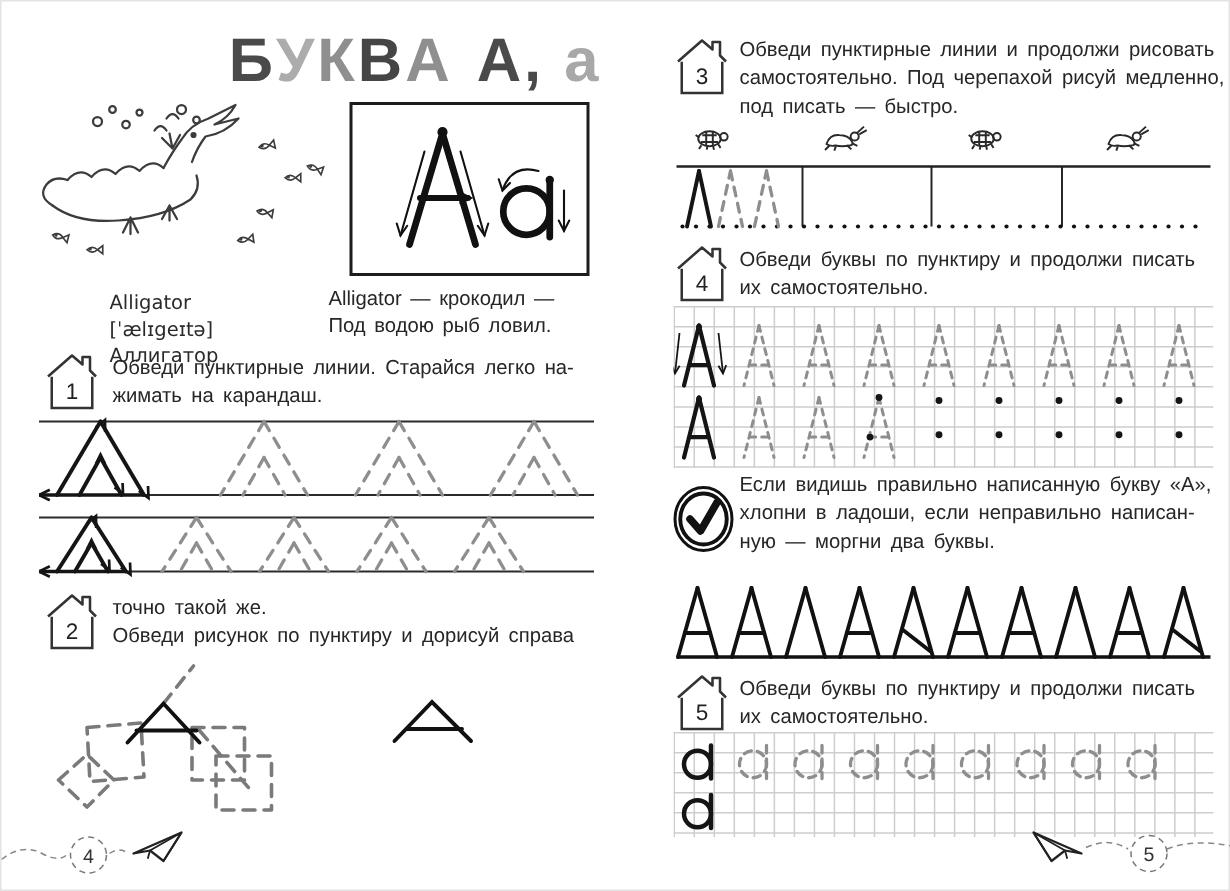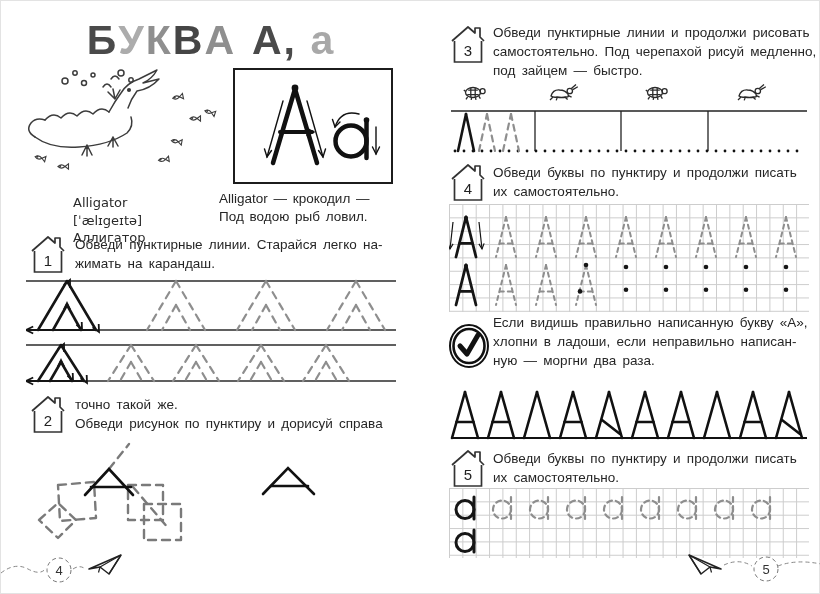--- a/index.html
+++ b/index.html
@@ -2,21 +2,21 @@
 <html><head>
 <meta charset="utf-8">
 <style>
   html,body{margin:0;padding:0;}
   body{width:820px;height:594px;background:#ffffff;font-family:"Liberation Sans",sans-serif;color:#222;overflow:hidden;}
   #sheet{position:absolute;left:0;top:0;width:818px;height:592px;border:1px solid #e3e3e3;background:#fff;}
   .abs{position:absolute;}
   .task-text{font-size:13.5px;line-height:19px;color:#262626;word-spacing:2.5px;white-space:nowrap;}
   .vocab{font-size:13px;line-height:17.5px;color:#2a2a2a;font-family:"DejaVu Sans","Liberation Sans",sans-serif;}
   .rhyme{font-size:13.5px;line-height:18px;color:#262626;word-spacing:2px;margin-left:30px;}
-  #title{left:20px;top:16px;width:380px;text-align:center;font-weight:800;font-size:41px;letter-spacing:2px;white-space:nowrap;}
+  #title{left:20px;top:16px;width:380px;text-align:right;font-weight:800;font-size:41px;letter-spacing:2px;white-space:nowrap;}
   #title .tl{display:inline-block;}
   #title .gap{display:inline-block;width:16px;}
   .letterbox{left:232px;top:67px;width:156px;height:112px;border:2px solid #1c1c1c;background:#fff;}
   svg{display:block;}
   text{font-family:"Liberation Sans",sans-serif;}
 </style>
 </head>
 <body>
 
 <div id="sheet">
@@ -222,21 +222,21 @@
   </svg>
 
   <svg class="abs house" style="left:446px;top:22px" width="42" height="42" viewBox="0 0 42 42">
     <path d="M7.5 18 L7.5 39 L34.5 39 L34.5 18" fill="#fff" stroke="#333" stroke-width="1.7"></path>
     <path d="M5 18 L21 4 L28 10 L28 5 L33 5 L33 14 L37 18" fill="#fff" stroke="#333" stroke-width="1.7" stroke-linejoin="round"></path>
     <text x="21" y="33" text-anchor="middle" font-size="15" fill="#222">3</text>
   </svg>
   <div class="abs task-text" style="left:492px;top:22px;width:322px">
     <div>Обведи пунктирные линии и продолжи рисовать</div>
     <div>самостоятельно. Под черепахой рисуй медленно,</div>
-    <div>под зайцем — быстро.</div>
+    <div>под писать — быстро.</div>
   </div>
 
   <svg id="ex3-svg" class="abs" style="left:448px;top:80px" width="360" height="76" viewBox="0 0 360 76">
       <use href="#turtle" xlink:href="#turtle" x="14" y="3"></use>
       <use href="#rabbit" xlink:href="#rabbit" x="100" y="2"></use>
       <use href="#turtle" xlink:href="#turtle" x="196" y="3"></use>
       <use href="#rabbit" xlink:href="#rabbit" x="288" y="2"></use>
       <line x1="2" y1="30" x2="358" y2="30" stroke="#222" stroke-width="1.6"></line>
       <line x1="86" y1="30" x2="86" y2="70" stroke="#222" stroke-width="1.3"></line>
       <line x1="172" y1="30" x2="172" y2="70" stroke="#222" stroke-width="1.3"></line>
@@ -397,21 +397,21 @@
     </svg>
 
   <svg class="abs" style="left:446px;top:322px" width="44" height="46" viewBox="0 0 44 46">
     <ellipse cx="22" cy="23" rx="19" ry="21" fill="#fff" stroke="#111" stroke-width="2"></ellipse>
     <ellipse cx="22" cy="23" rx="15.5" ry="17" fill="none" stroke="#111" stroke-width="2.6"></ellipse>
     <path d="M13 23 L20 31 L31 12" fill="none" stroke="#111" stroke-width="5" stroke-linecap="round" stroke-linejoin="round"></path>
   </svg>
   <div class="abs task-text" style="left:492px;top:312px;width:322px">
     <div>Если видишь правильно написанную букву «А»,</div>
     <div>хлопни в ладоши, если неправильно написан-</div>
-    <div>ную — моргни два раза.</div>
+    <div>ную — моргни два буквы.</div>
   </div>
 
   <svg id="check-svg" class="abs" style="left:448px;top:383px" width="360" height="58" viewBox="0 0 360 58">
       <line x1="2" y1="54" x2="358" y2="54" stroke="#111" stroke-width="2.2"></line>
       <line x1="16" y1="8" x2="3" y2="54" stroke="#111" stroke-width="2.6" stroke-linecap="round"></line>
       <line x1="16" y1="8" x2="29" y2="54" stroke="#111" stroke-width="2.6" stroke-linecap="round"></line>
       <line x1="7.5" y1="38" x2="24.5" y2="38" stroke="#111" stroke-width="2.6" stroke-linecap="round"></line>
       <line x1="52" y1="8" x2="39" y2="54" stroke="#111" stroke-width="2.6" stroke-linecap="round"></line>
       <line x1="52" y1="8" x2="65" y2="54" stroke="#111" stroke-width="2.6" stroke-linecap="round"></line>
       <line x1="43.5" y1="38" x2="60.5" y2="38" stroke="#111" stroke-width="2.6" stroke-linecap="round"></line>

